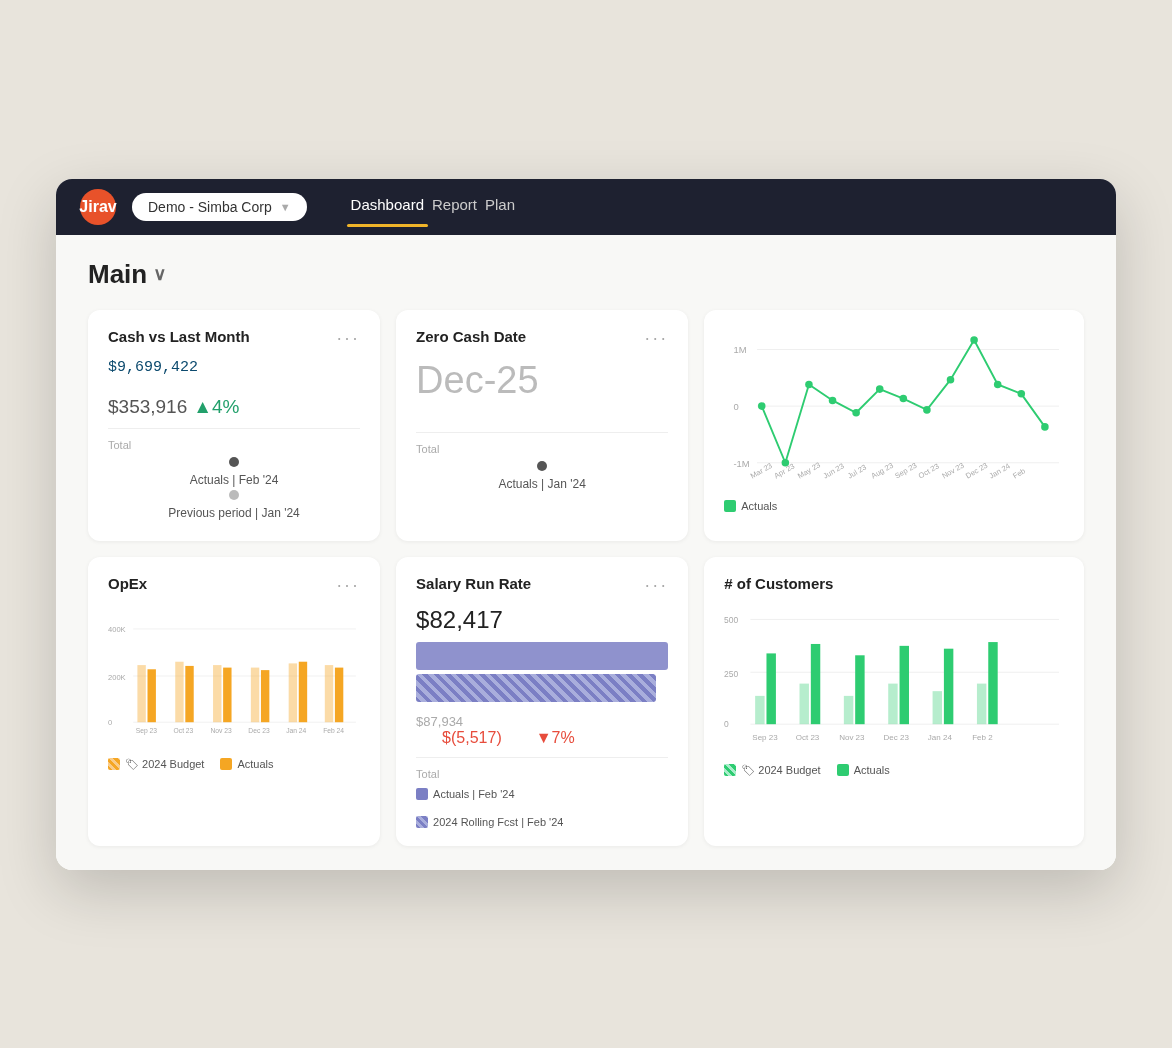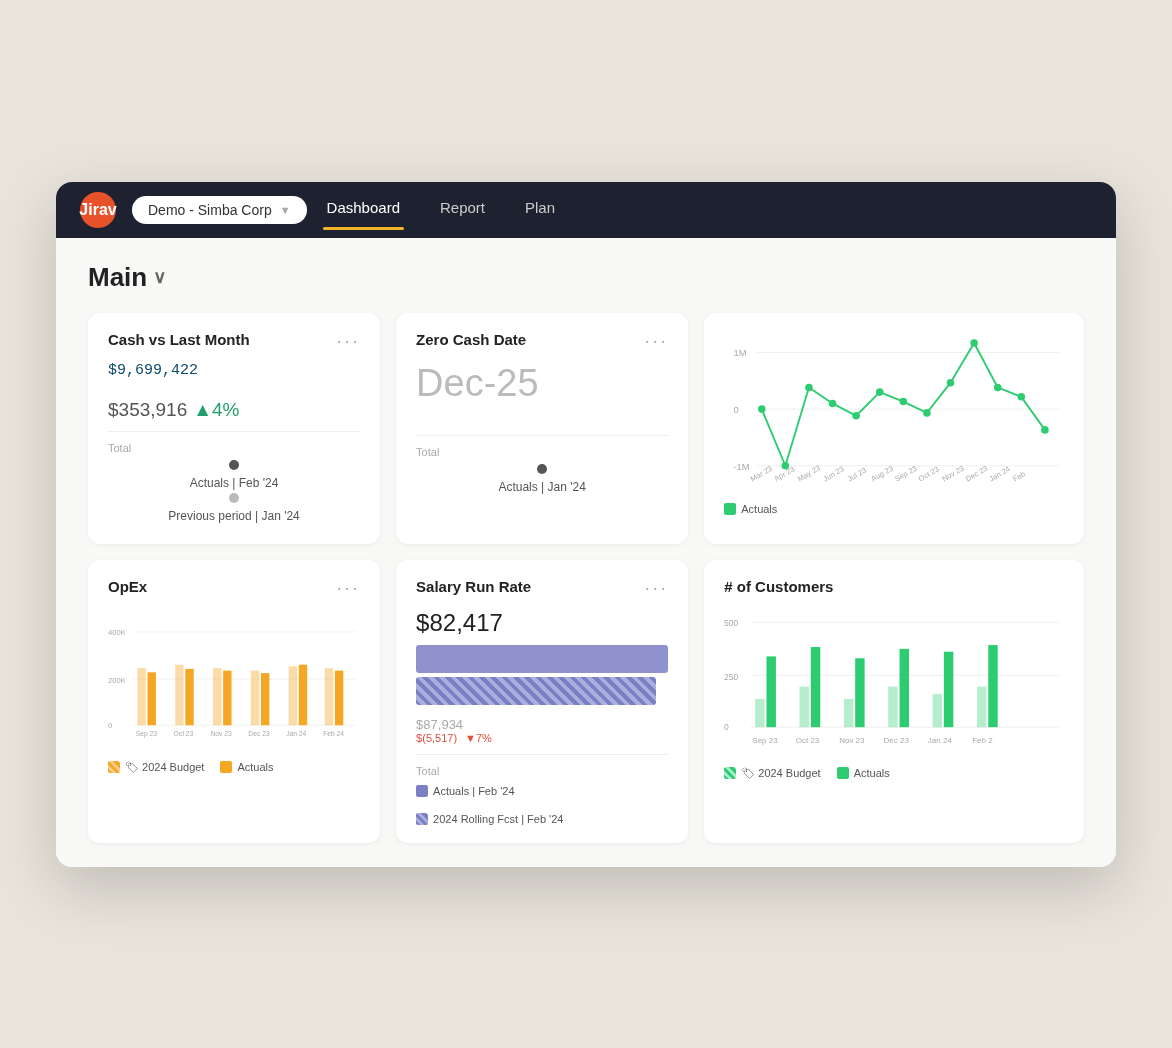--- a/index.html
+++ b/index.html
@@ -43,21 +43,21 @@
       border-radius: 20px;
       padding: 6px 16px;
       font-size: 14px;
       color: #333;
       cursor: pointer;
       display: flex; align-items: center; gap: 8px;
       min-width: 160px;
     }
     .nav-tabs {
       display: flex;
-      gap: 32px;
+      margin-left: 24px;
       flex: 1;
     }
     .nav-tab {
       color: #ccc;
       font-size: 15px;
       cursor: pointer;
       padding: 0 4px 4px;
       position: relative;
     }
     .nav-tab.active {
@@ -161,21 +161,21 @@
     .chart-area {
       width: 100%;
       overflow: hidden;
     }
     svg text { font-family: -apple-system, sans-serif; }
     
     .opex-chart { margin-top: 8px; }
     
     .salary-value { font-size: 24px; font-weight: 300; color: #222; margin-bottom: 8px; }
     .salary-prev { font-size: 13px; color: #aaa; }
-    .salary-delta { font-size: 11px; color: #e74c3c; }
+    .salary-delta { font-size: 16px; color: #e74c3c; margin-left: 26px; }
     .hbar-container { margin: 6px 0 12px; }
     .hbar { height: 28px; border-radius: 3px; margin-bottom: 4px; }
     .hbar.purple { background: #7b7fc4; opacity: 0.85; width: 100%; }
     .hbar.striped {
       background: repeating-linear-gradient(
         45deg,
         #7b7fc4 0px, #7b7fc4 4px,
         #a9aedc 4px, #a9aedc 8px
       );
       width: 95%;

